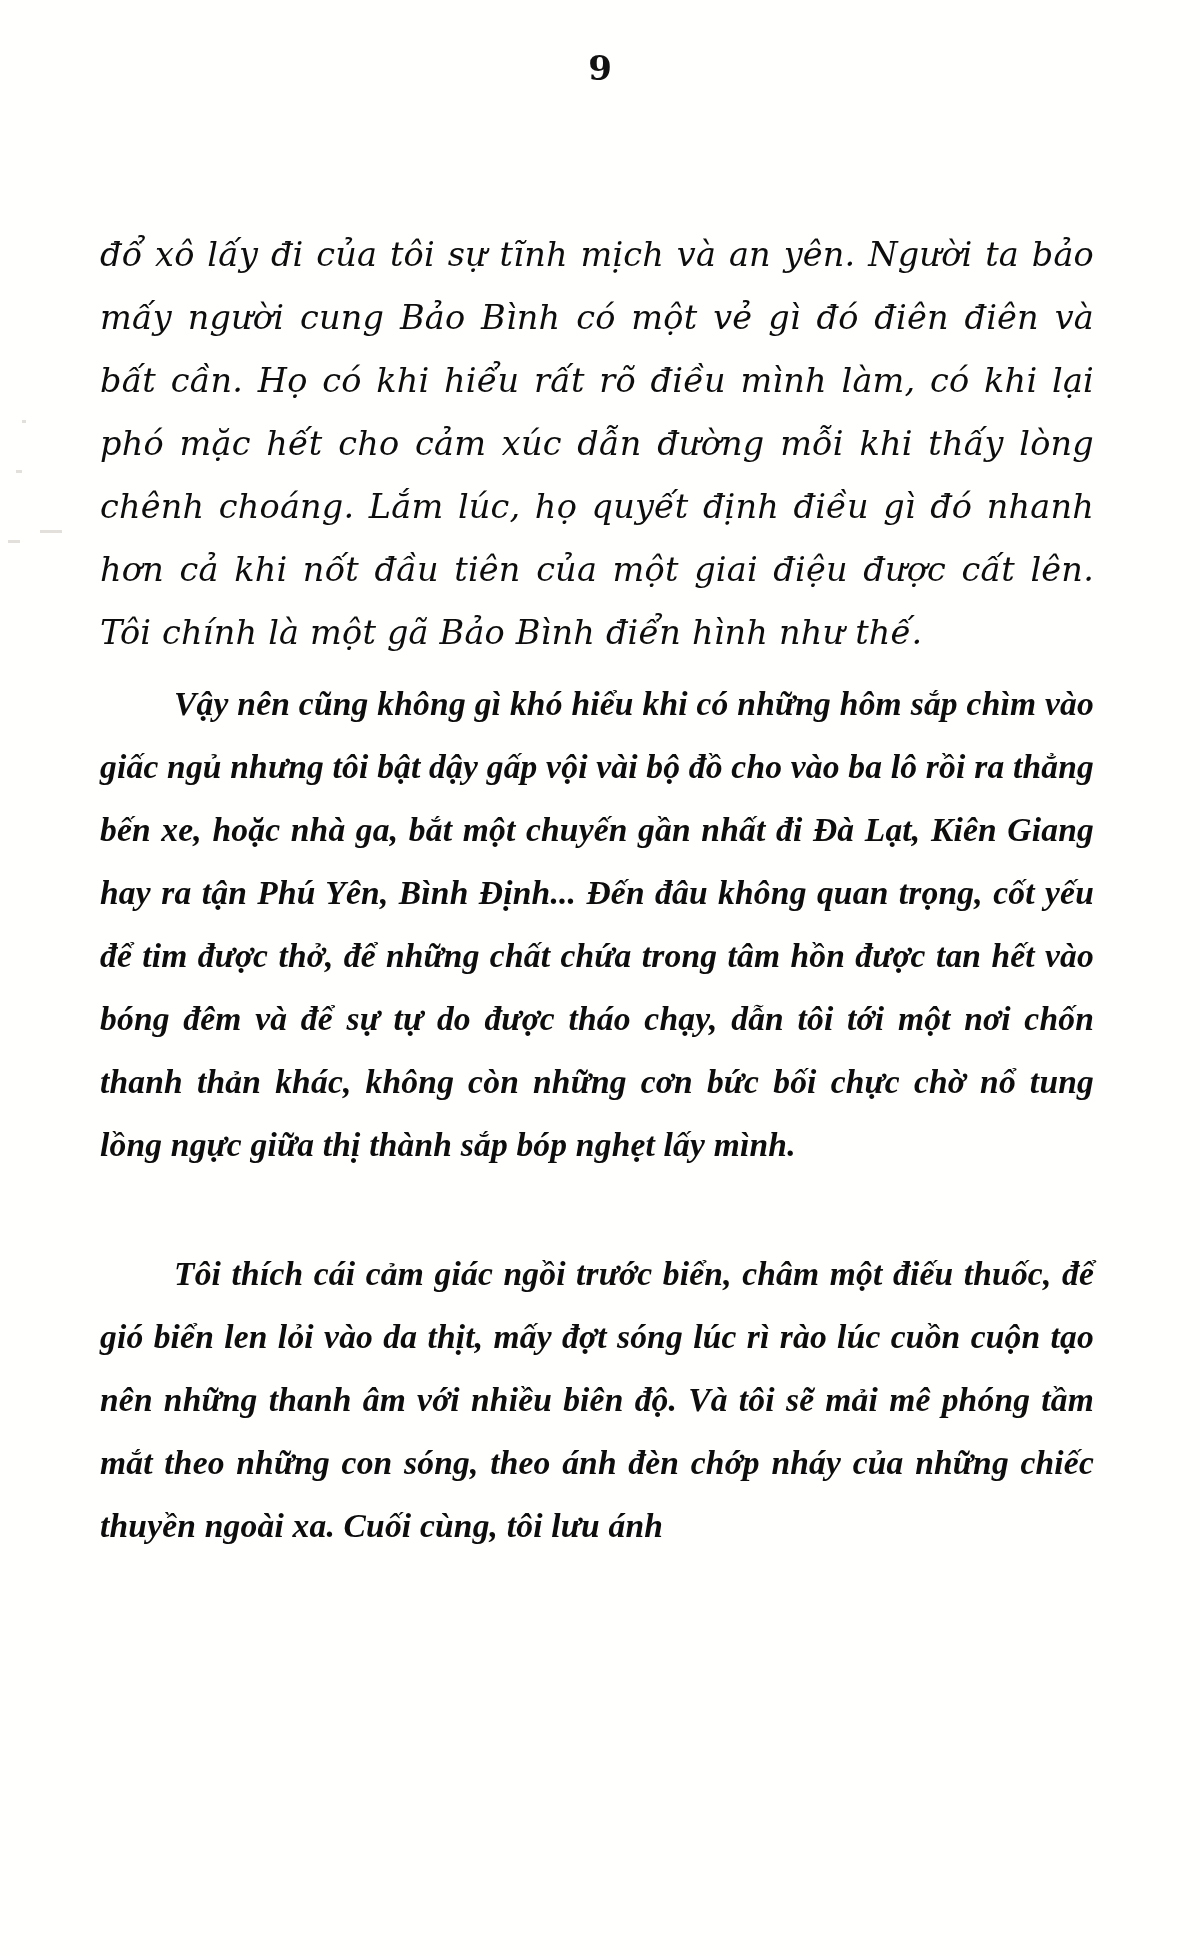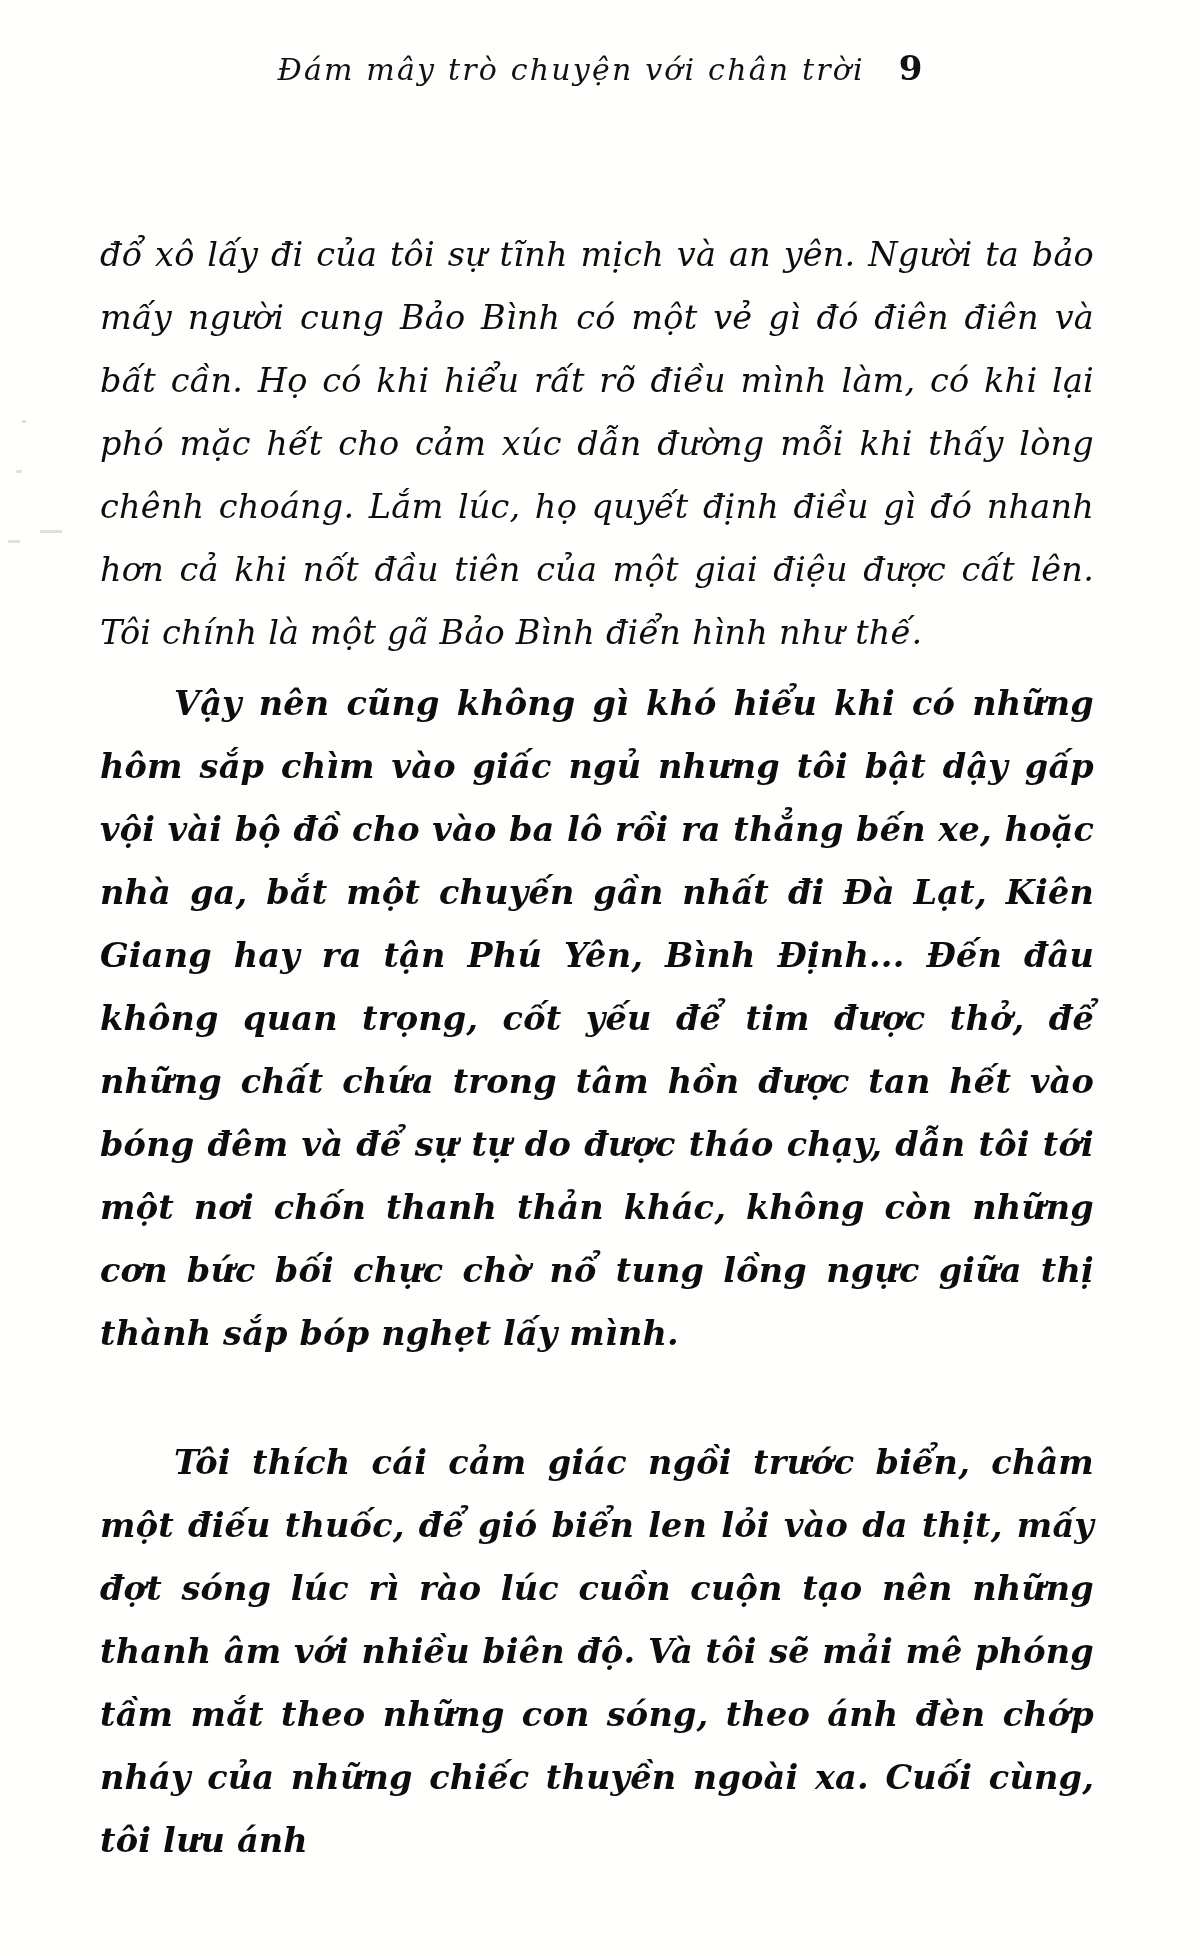--- a/index.html
+++ b/index.html
@@ -61,20 +61,21 @@
     text-align: justify;
     text-justify: inter-word;
     margin: 8px;
     letter-spacing: 0.2px;
   }
   .para + .para {
     margin-top: 0;
   }
   .para.indent {
     text-indent: 74px;
+    font-family: Liberation Serif, serif;
   }
   .para.gap-before {
     margin-top: 66px;
   }
   .para.bold-ish {
     font-weight: 600;
   }
   
   .para.heavy {
     font-weight: 700;
@@ -90,21 +91,20 @@
   .sm2 { left: 16px; top: 470px;  width: 6px;  height: 3px; }
   .sm3 { left: 40px; top: 530px;  width: 22px; height: 3px; }
   .sm4 { left: 8px;  top: 540px;  width: 12px; height: 3px; }
 </style>
 </head>
 <body>
 
 <div class="page">
 
   <div class="running-head">
-    <span class="title">Đám mây trò chuyện với chân trời</span>
     <span class="folio">9</span>
   </div>
 
   <div class="scan-mark sm1"></div>
   <div class="scan-mark sm2"></div>
   <div class="scan-mark sm3"></div>
   <div class="scan-mark sm4"></div>
 
   <div class="text-block">
     <p class="para">đổ xô lấy đi của tôi sự tĩnh mịch và an yên. Người ta bảo mấy người cung Bảo Bình có một vẻ gì đó điên điên và bất cần. Họ có khi hiểu rất rõ điều mình làm, có khi lại phó mặc hết cho cảm xúc dẫn đường mỗi khi thấy lòng chênh choáng. Lắm lúc, họ quyết định điều gì đó nhanh hơn cả khi nốt đầu tiên của một giai điệu được cất lên. Tôi chính là một gã Bảo Bình điển hình như thế.</p>

